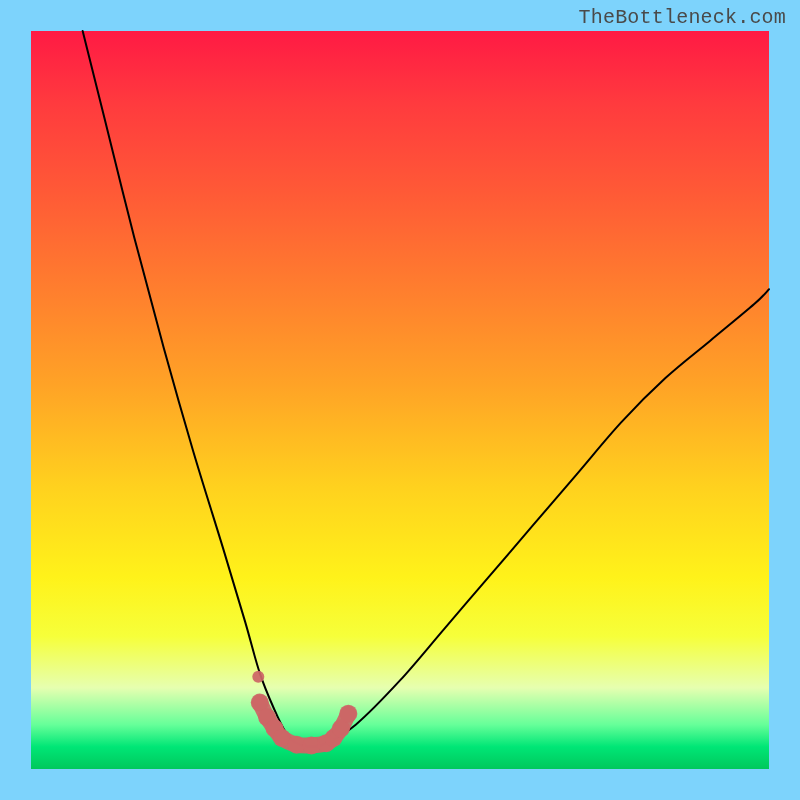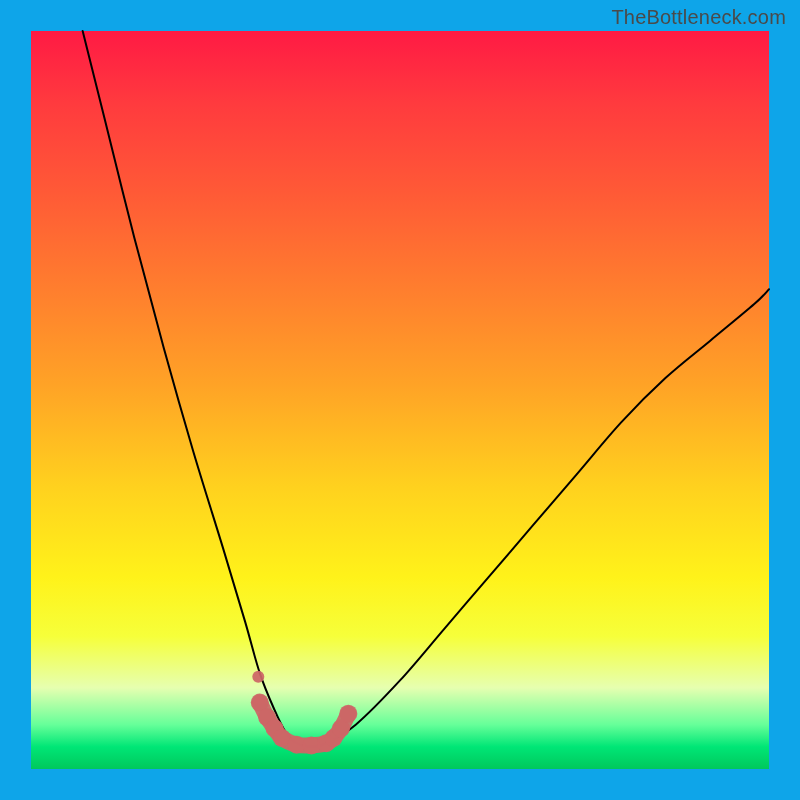--- a/index.html
+++ b/index.html
@@ -8,21 +8,22 @@
     width: 800px;
     height: 800px;
     background: #000;
     overflow: hidden;
     font-family: Arial, Helvetica, sans-serif;
   }
   .stage {
     position: relative;
     width: 800px;
     height: 800px;
-    background: #0ea5e9;
+    background: #7dd3fc;
+    font-family: Liberation Mono, monospace;
   }
   .plot-area {
     position: absolute;
     left: 31px;
     top: 31px;
     width: 738px;
     height: 738px;
     
     background: linear-gradient(
       to bottom,

